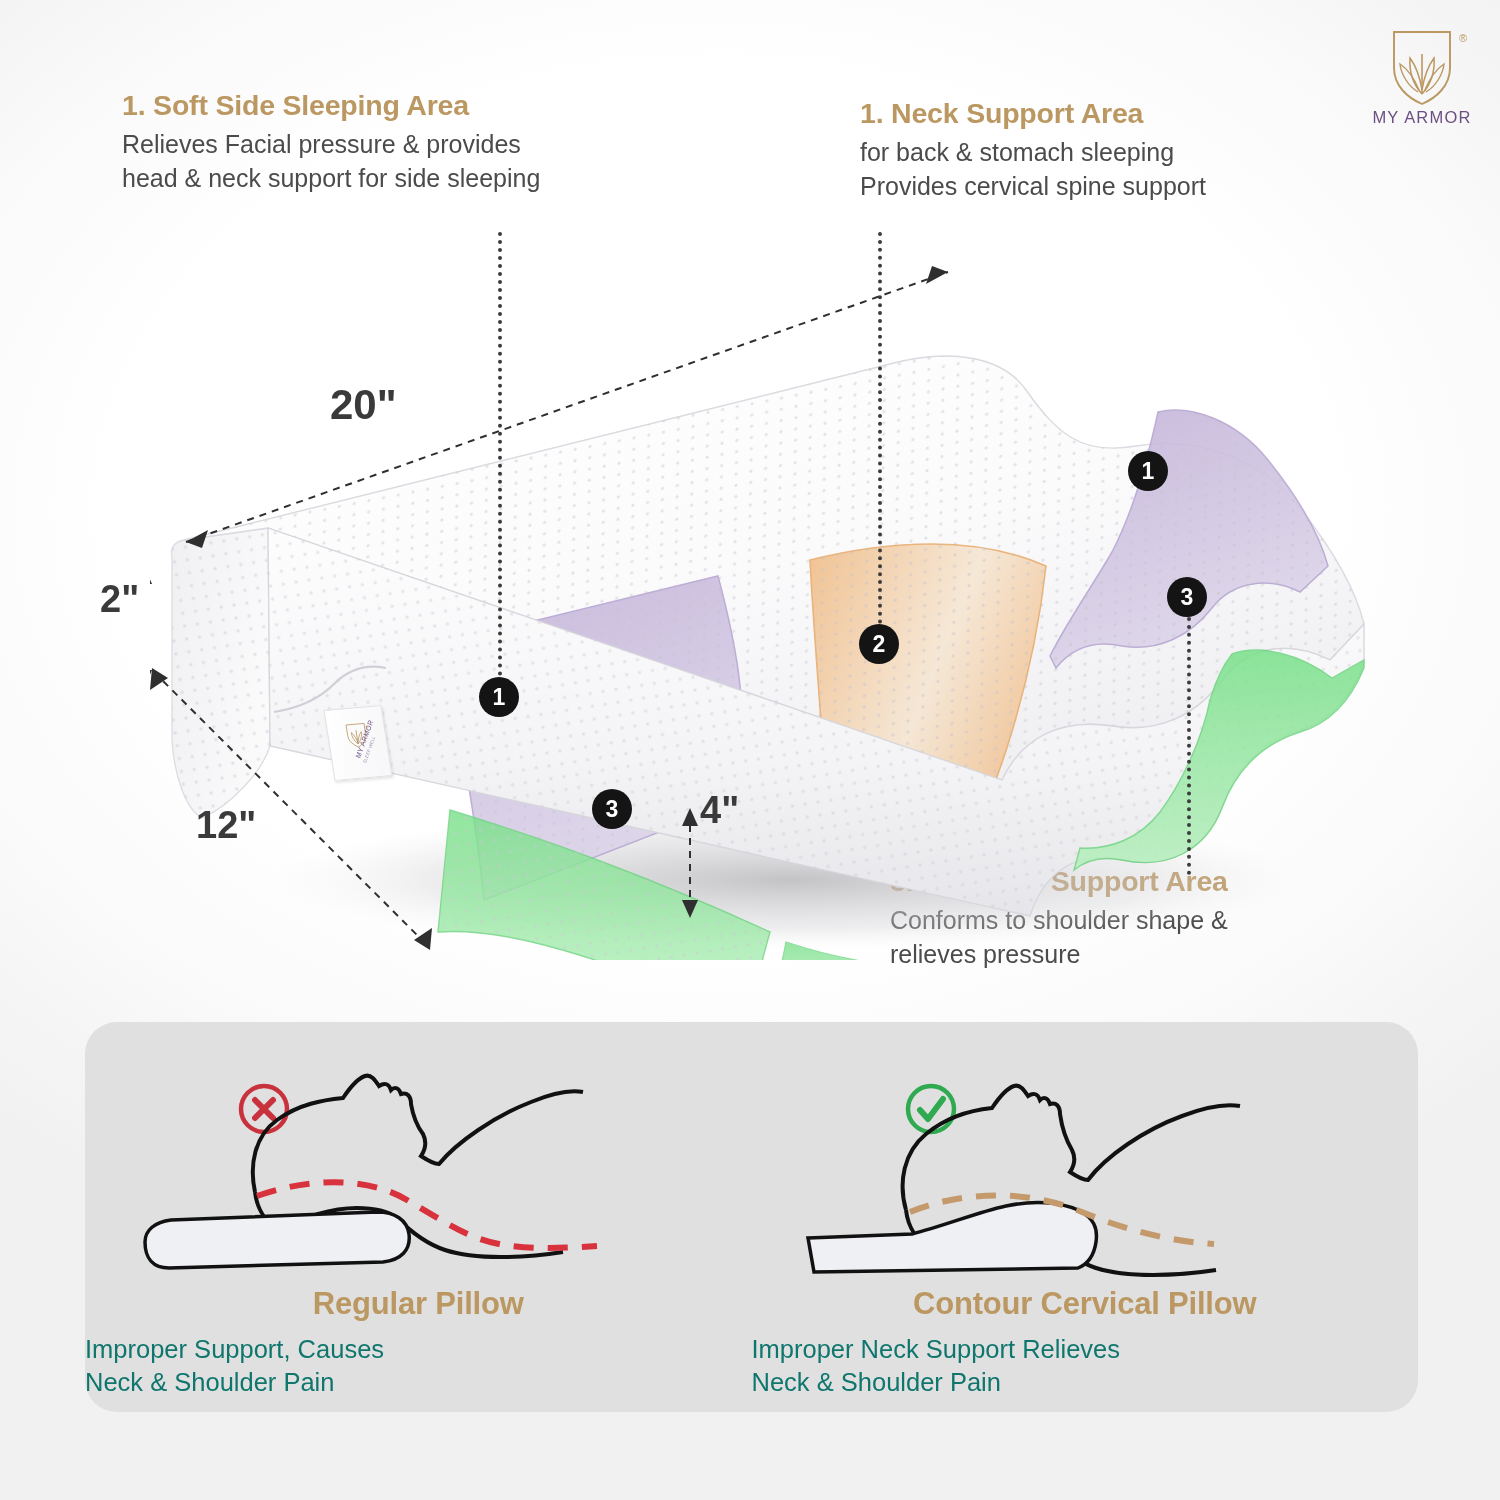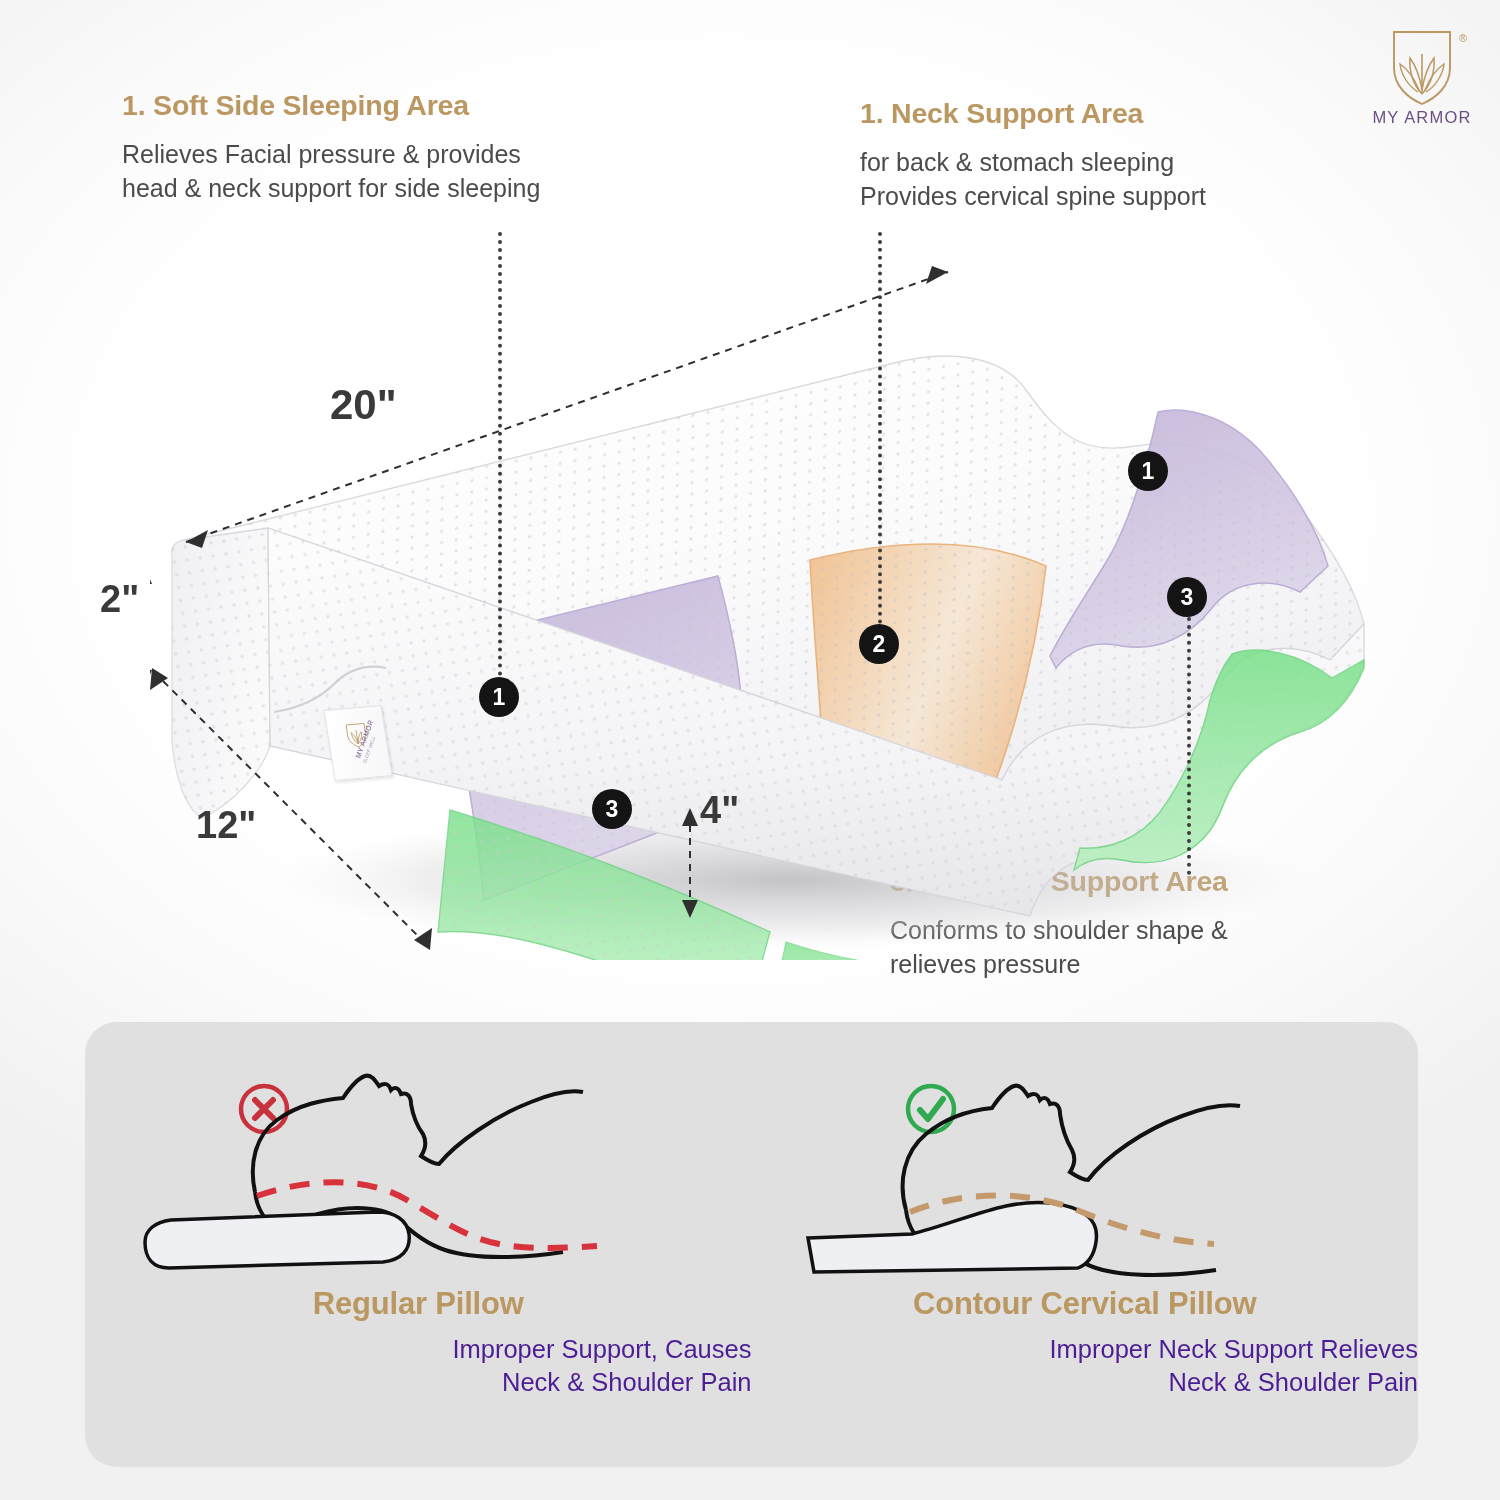--- a/index.html
+++ b/index.html
@@ -26,21 +26,21 @@
     color:#6b4f82; font-weight:400;
   }
 
   
   .callout { position:absolute; }
   .callout .title {
     font-size:28.5px; font-weight:bold; color:#bb9761;
     letter-spacing:-0.2px; white-space:nowrap; line-height:1.1;
   }
   .callout .desc {
-    margin-top:17px; font-size:25px; color:#4b4b4b;
+    margin-top:7px; font-size:25px; color:#4b4b4b;
     line-height:1.33; font-weight:400;
   }
   #callout-1 { left:122px; top:90px; }
   #callout-2 { left:860px; top:98px; }
   #callout-3 { left:890px; top:866px; }
 
   
   .leader {
     position:absolute;
     border-left:4px dotted #3c3c3c;
@@ -98,39 +98,39 @@
   }
   #badge-1a { left:479px; top:677px; }
   #badge-1b { left:1128px; top:451px; }
   #badge-2  { left:859px; top:624px; }
   #badge-3a { left:592px; top:789px; }
   #badge-3b { left:1167px; top:577px; }
 
   
   #compare {
     position:absolute; left:85px; top:1022px;
-    width:1333px; height:445px;
+    width:1333px; height:390px;
     background:#e0e0e0; border-radius:32px;
   }
   .cmp-col { position:absolute; top:0; width:50%; height:100%; }
   #cmp-left  { left:0; }
   #cmp-right { left:50%;text-decoration:underline; }
 
   .status-icon { position:absolute; left:150px; top:58px; }
 
   .cmp-art { position:absolute; left:42px; top:38px; }
 
   .cmp-title {
     position:absolute; left:0; right:0; top:264px;
     text-align:center; font-size:31px; font-weight:bold;
     color:#bb9761; letter-spacing:-0.2px;
   }
   .cmp-sub {
     position:absolute; left:0; right:0; top:311px;
-    text-align:right; font-size:25.5px; color:#4c1d95;
+    text-align:left; font-size:25.5px; color:#0f766e;
     line-height:1.3;
   }
 </style>
 </head>
 <body>
 
 <div id="stage">
 
   <div class="logo-wrap">
     <svg width="112" height="86" viewBox="0 0 112 86">

